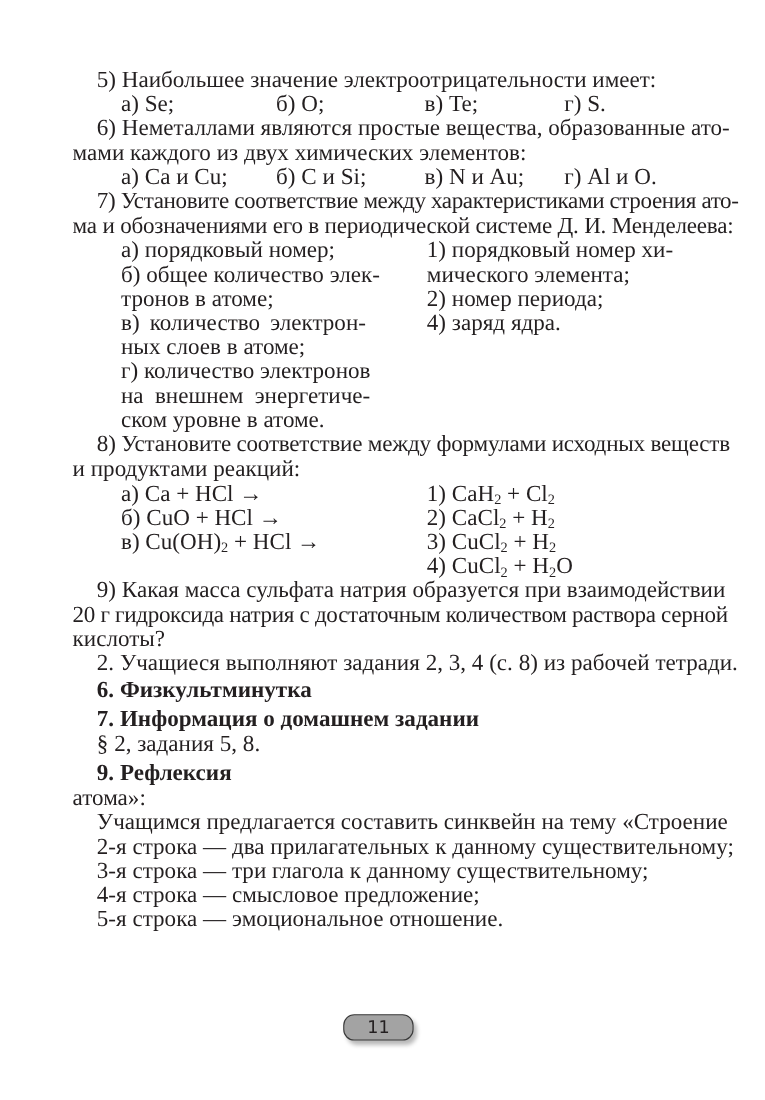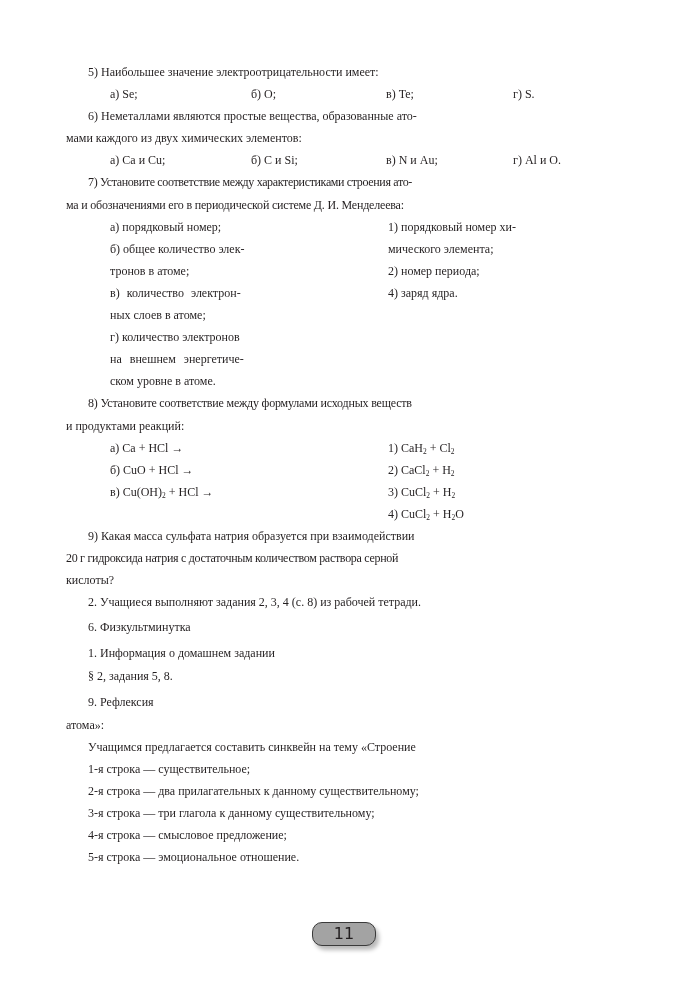--- a/index.html
+++ b/index.html
@@ -1,27 +1,27 @@
 <!DOCTYPE html>
 <html><head>
 <meta charset="utf-8">
 <style>
   html, body { margin:0; padding:0; background:#ffffff; }
   body { width:695px; height:1000px; position:relative; overflow:hidden;
          font-family:"Liberation Serif","DejaVu Serif",serif; color:#231f20; }
-  .page { position:absolute; left:66px; top:61px; width:560px; font-size:12px; line-height:22.1px; }
+  .page { position:absolute; left:66px; top:61px; width:560px; font-size:21px; line-height:22.1px; }
   .line { white-space:nowrap; height:22.1px; position:relative; }
   .ind { padding-left:22px; }
   .opts { position:relative; height:22.1px; }
   .opts span { position:absolute; top:0; white-space:nowrap; }
   .two { position:relative; }
   .col-l { position:absolute; left:44px; width:228px; }
   .col-r { position:absolute; left:322px; width:240px; }
   .col-l .line, .col-r .line { height:22.1px; }
-  .head { font-weight:normal; height:24px; line-height:24px; margin-top:2px; padding-left:22px; }
+  .head { font-weight:bold; height:24px; line-height:24px; margin-top:2px; padding-left:22px; }
   sub { font-size:0.62em; vertical-align:-0.25em; line-height:0; }
   .pagenum { position:absolute; left:312px; top:922px; width:62px; height:22px;
              border:1.6px solid #3a3a3a; border-radius:10px; background:#a3a3a3;
              box-shadow:3px 4px 4px rgba(0,0,0,0.28); text-align:center;
              font-family:"DejaVu Sans","Liberation Sans",sans-serif; font-size:16px; line-height:22px; color:#231f20; }
 </style>
 </head>
 <body>
 
 <div class="page">
@@ -80,26 +80,25 @@
     </div>
   </div>
 
   <div class="line ind">9) Какая масса сульфата натрия образуется при взаимодействии</div>
   <div class="line" style="letter-spacing:-0.3px">20 г гидроксида натрия с достаточным количеством раствора серной</div>
   <div class="line">кислоты?</div>
 
   <div class="line ind">2. Учащиеся выполняют задания 2, 3, 4 (с. 8) из рабочей тетради.</div>
 
   <div class="head">6. Физкультминутка</div>
-  <div class="head">1. Информация о домашнем задании</div>
+  <div class="head">7. Информация о домашнем задании</div>
   <div class="line ind">§ 2, задания 5, 8.</div>
   <div class="head">9. Рефлексия</div>
 
   <div class="line">атома»:</div>
   <div class="line ind">Учащимся предлагается составить синквейн на тему «Строение</div>
-  <div class="line ind">1-я строка — существительное;</div>
   <div class="line ind">2-я строка — два прилагательных к данному существительному;</div>
   <div class="line ind">3-я строка — три глагола к данному существительному;</div>
   <div class="line ind">4-я строка — смысловое предложение;</div>
   <div class="line ind">5-я строка — эмоциональное отношение.</div>
 </div>
 
 <div class="pagenum">11</div>
 
 </body></html>

